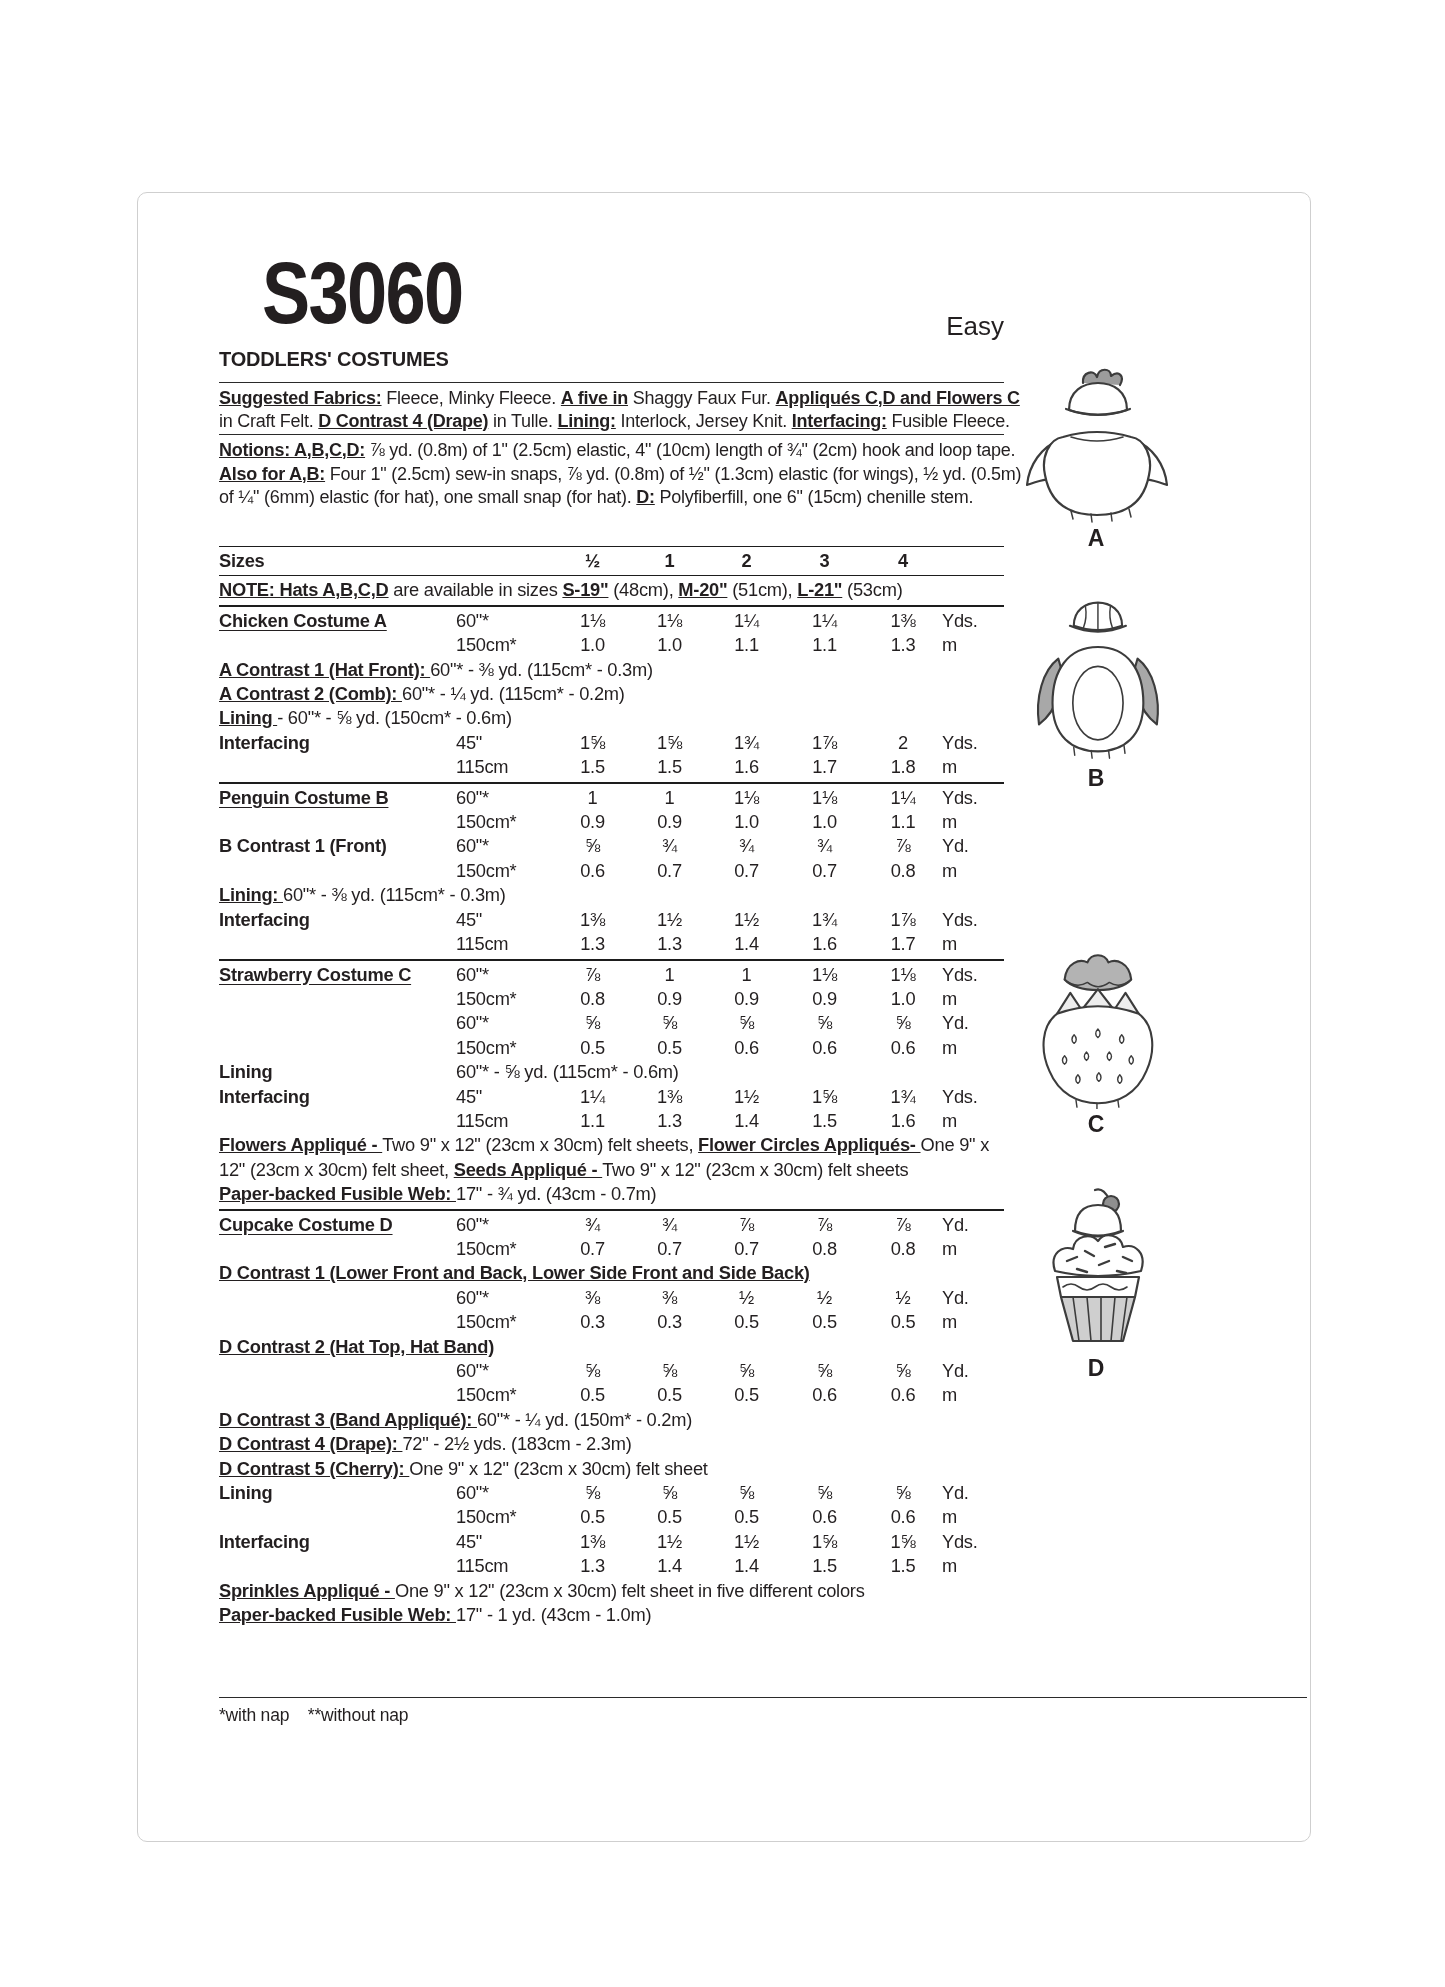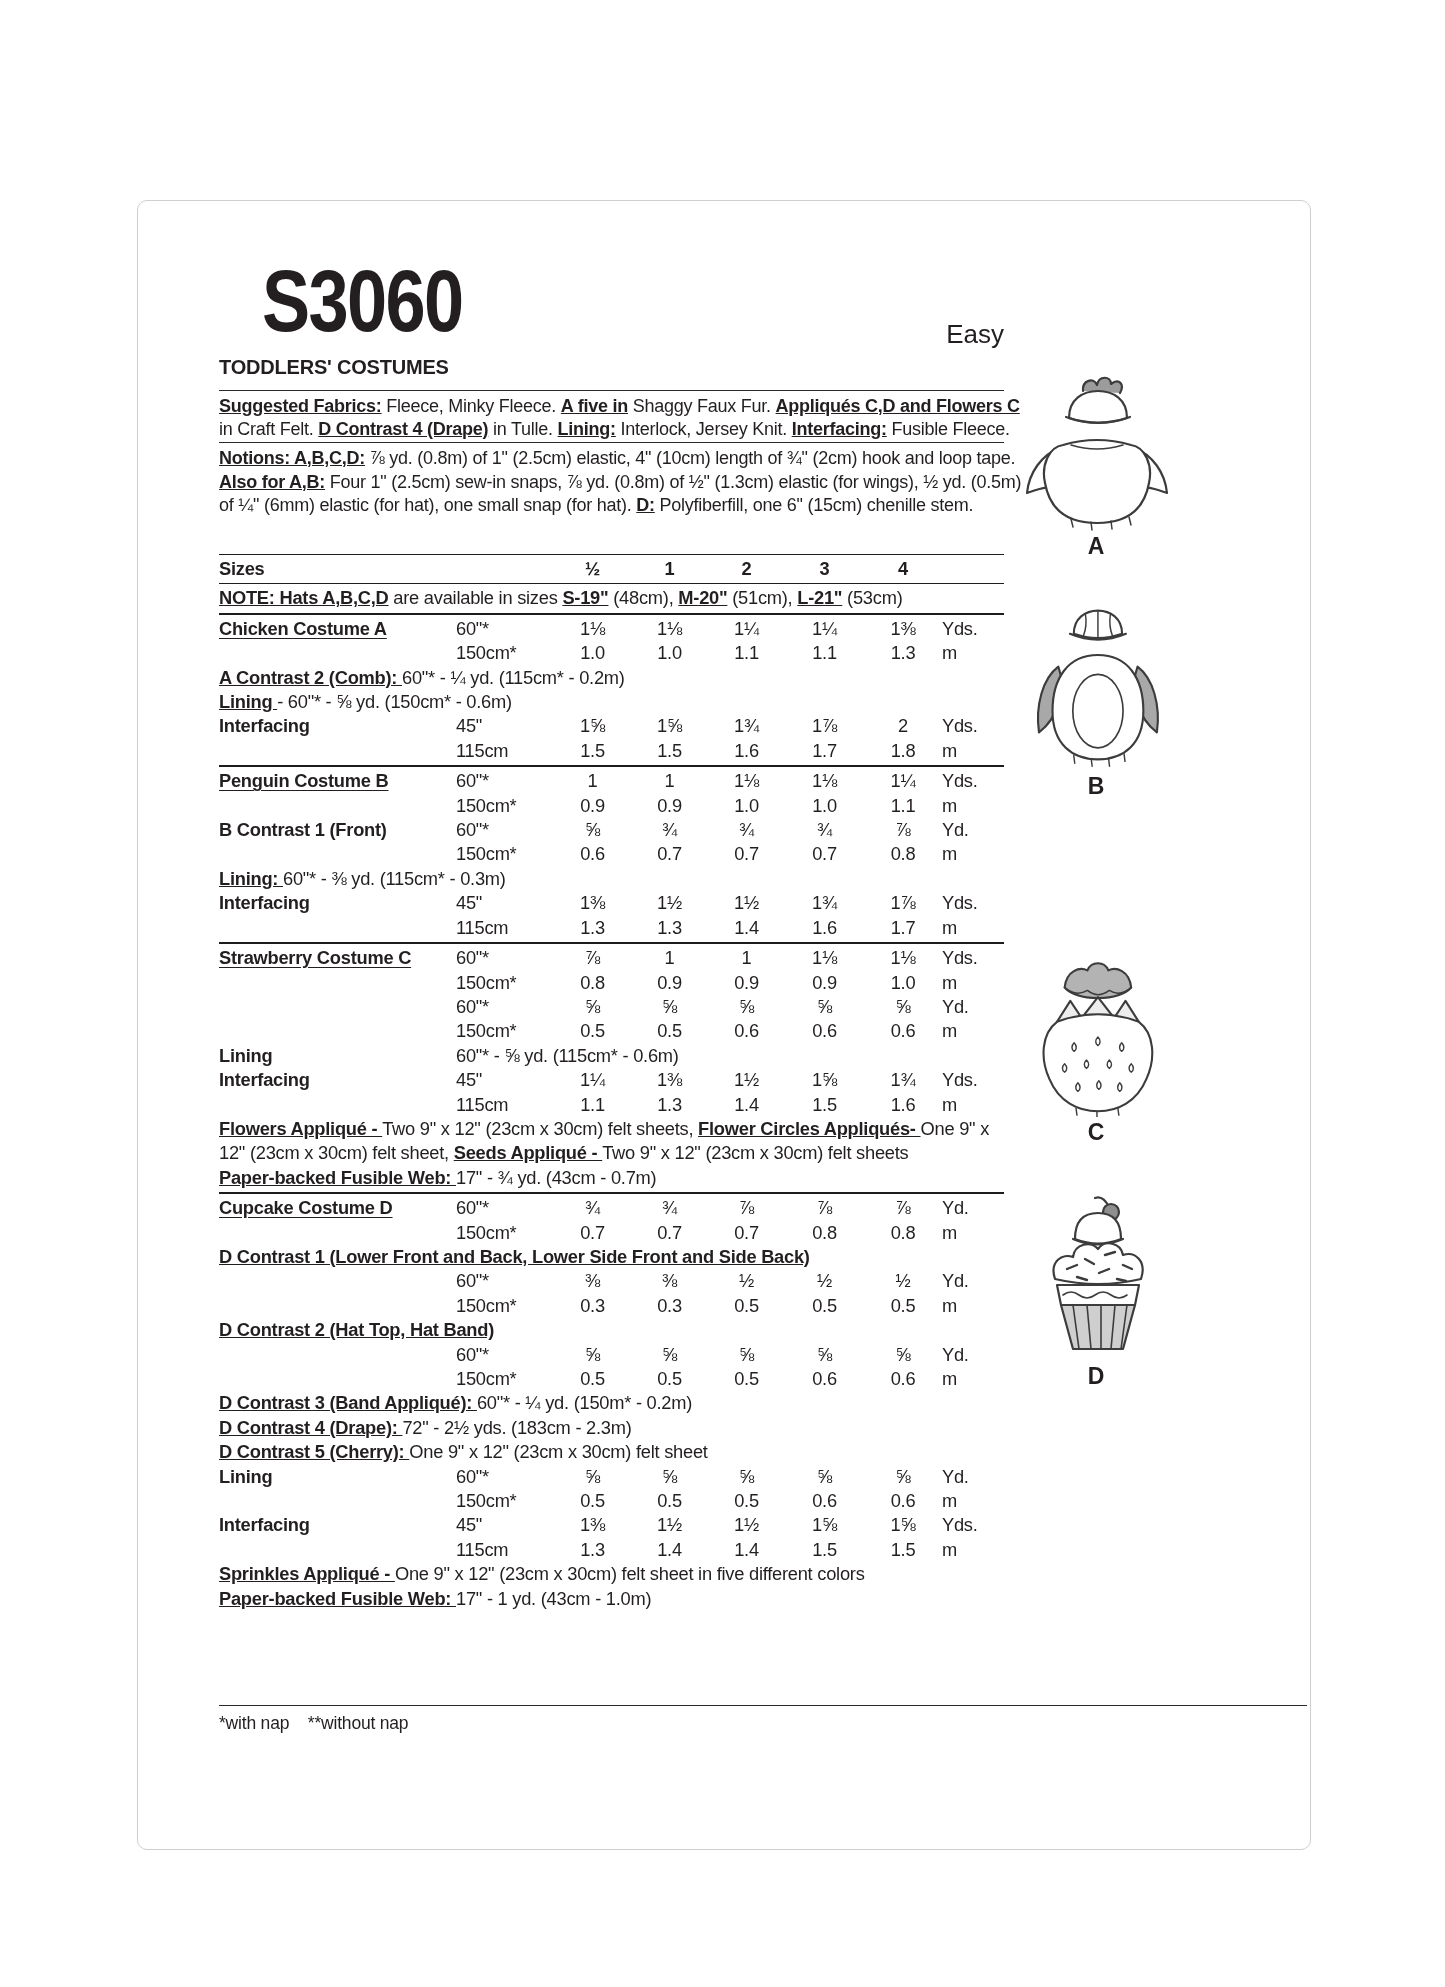--- a/index.html
+++ b/index.html
@@ -1,19 +1,19 @@
 <!DOCTYPE html>
 <html><head>
 <meta charset="utf-8">
 <style>
   html,body{margin:0;padding:0;background:#ffffff;}
   .canvas{position:relative;width:1445px;height:1987px;background:#fff;overflow:hidden;
           font-family:"Liberation Sans",sans-serif;color:#231f20;}
   .sheet{position:absolute;left:137px;top:192px;width:1172px;height:1648px;background:#fff;
-         border:1.5px solid #cfcfcf;border-radius:10px;margin-top:8px;}
+         border:1.5px solid #cfcfcf;border-radius:10px;}
   .abs{position:absolute;}
   .pattern-number{left:124px;top:56px;font-size:88px;font-weight:700;letter-spacing:-2px;
                   line-height:1;transform:scaleX(.82);transform-origin:left top;}
   .difficulty{left:640px;top:118px;width:226px;text-align:right;font-size:26px;}
   .heading{left:81px;top:155px;font-size:20px;font-weight:700;letter-spacing:-.2px;}
   .rule{left:81px;border-top:1.6px solid #2a2a2a;width:785px;}
   .para{left:81px;width:804px;font-size:18px;line-height:22.6px;letter-spacing:-.25px;}
   b{font-weight:700;text-decoration:underline;}
   .footnote{left:81px;top:1512px;font-size:17.5px;white-space:pre;letter-spacing:-.2px;}
   .fnrule{left:81px;top:1504px;width:1088px;border-top:1.6px solid #2a2a2a;}
@@ -82,20 +82,21 @@
         <div class="t-row">
           <div class="t-label"></div>
           <div class="t-width">150cm*</div>
           <div class="t-val">1.0</div>
           <div class="t-val">1.0</div>
           <div class="t-val">1.1</div>
           <div class="t-val">1.1</div>
           <div class="t-val">1.3</div>
           <div class="t-unit">m</div>
         </div>
+        <div class="t-text"><b>A Contrast 1 (Hat Front): </b><span>60"* - ⅜ yd. (115cm* - 0.3m)</span></div>
         <div class="t-text"><b>A Contrast 2 (Comb): </b><span>60"* - ¼ yd. (115cm* - 0.2m)</span></div>
         <div class="t-text"><b>Lining </b><span>- 60"* - ⅝ yd. (150cm* - 0.6m)</span></div>
         <div class="t-row">
           <div class="t-label bold">Interfacing</div>
           <div class="t-width">45"</div>
           <div class="t-val">1⅝</div>
           <div class="t-val">1⅝</div>
           <div class="t-val">1¾</div>
           <div class="t-val">1⅞</div>
           <div class="t-val">2</div>

